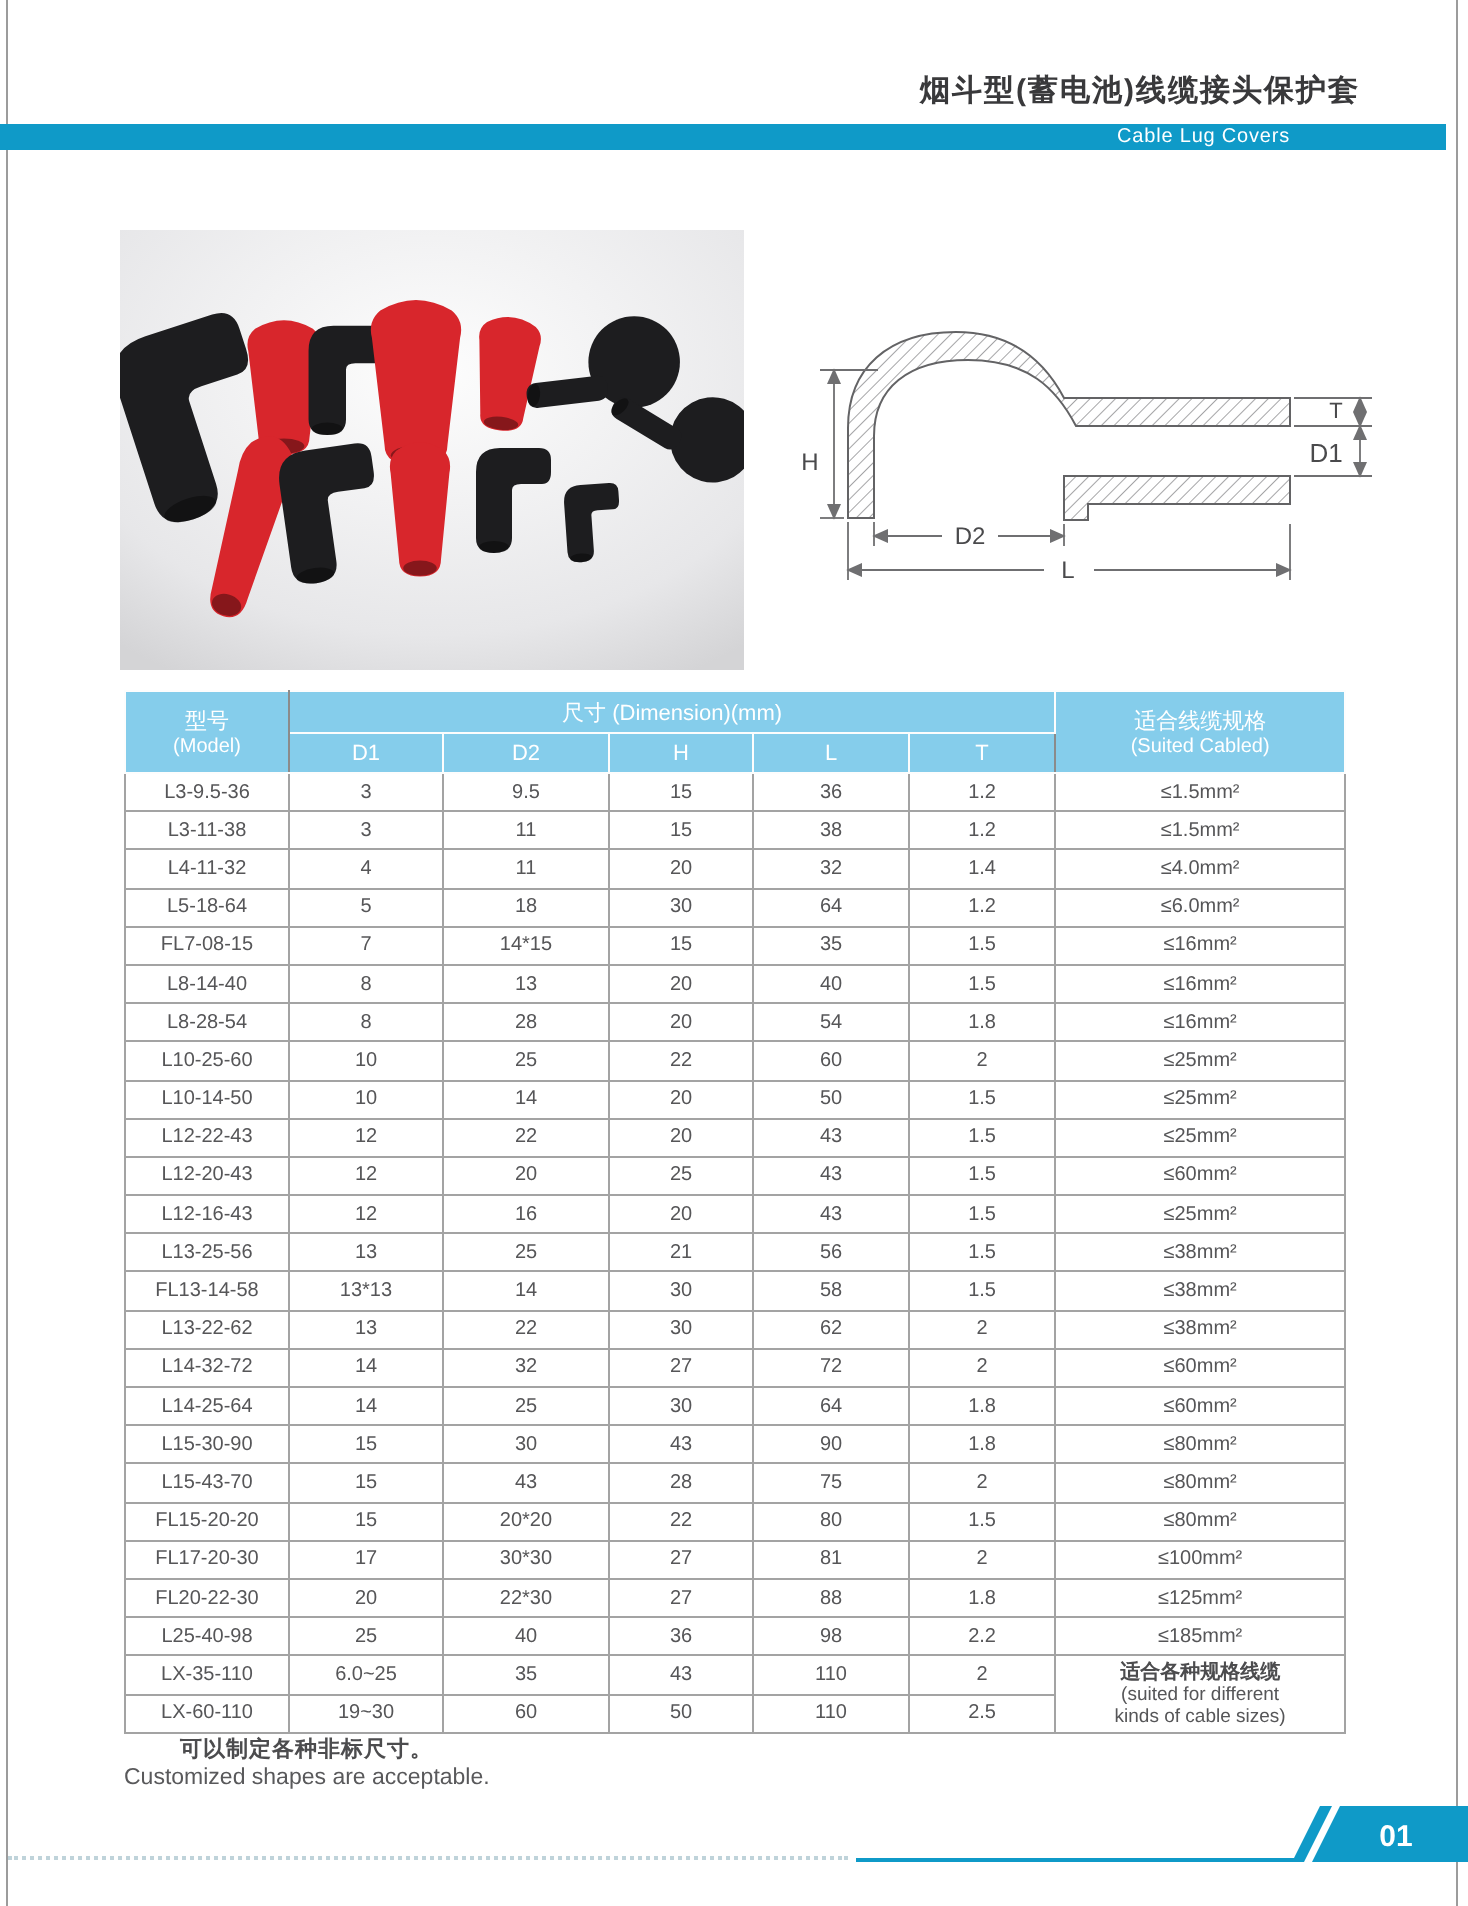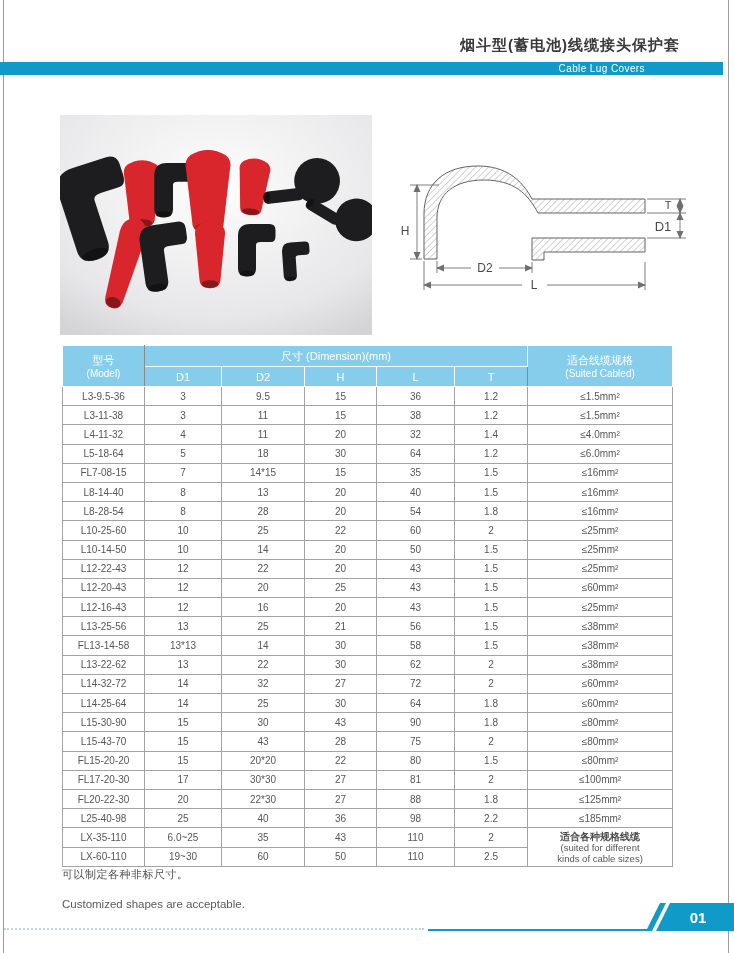--- a/index.html
+++ b/index.html
@@ -31,22 +31,22 @@
   table.spec thead tr:first-child th{height:20px;}
   table.spec thead tr:last-child th{height:19px;}
   th.model-h{border-right:1px solid #8b8b8b !important;}
   th.suited-h{border-left:1px solid #8b8b8b !important;}
   th .sub{font-size:10px;}
   td.merged{font-size:9.5px;line-height:11px;white-space:normal;color:#565658;}
   td.merged .cn{font-size:10px;font-weight:bold;color:#4c4c4e;}
 
   
   .notes{position:absolute;left:62px;top:867px;color:#4c4c4e;}
-  .notes .cn{font-size:11px;font-weight:normal;letter-spacing:.5px;}
-  .notes .en{font-size:11.5px;color:#59595b;margin-top:16px;}
+  .notes .cn{font-size:11px;font-weight:bold;letter-spacing:.5px;margin-left:28px;}
+  .notes .en{font-size:11.5px;color:#59595b;margin-top:1px;}
 
   
   .dotted-line{position:absolute;left:4px;top:928px;width:420px;border-top:2px dotted #bfd3da;}
   .web-underline{position:absolute;left:428px;top:929px;width:222px;height:2px;background:var(--accent,#0f9ac8);}
   .web-text{position:absolute;right:88px;top:909px;font-size:15px;color:#9b9b9b;letter-spacing:.3px;}
   .page-banner{position:absolute;right:0;top:899px;width:112px;height:34px;}
 </style>
 </head>
 <body>
 

